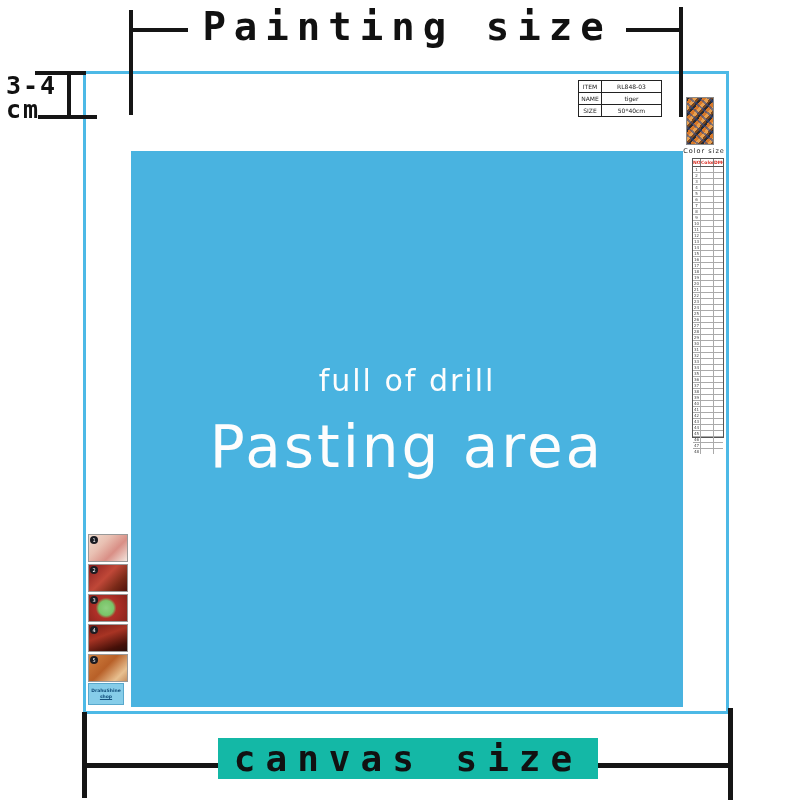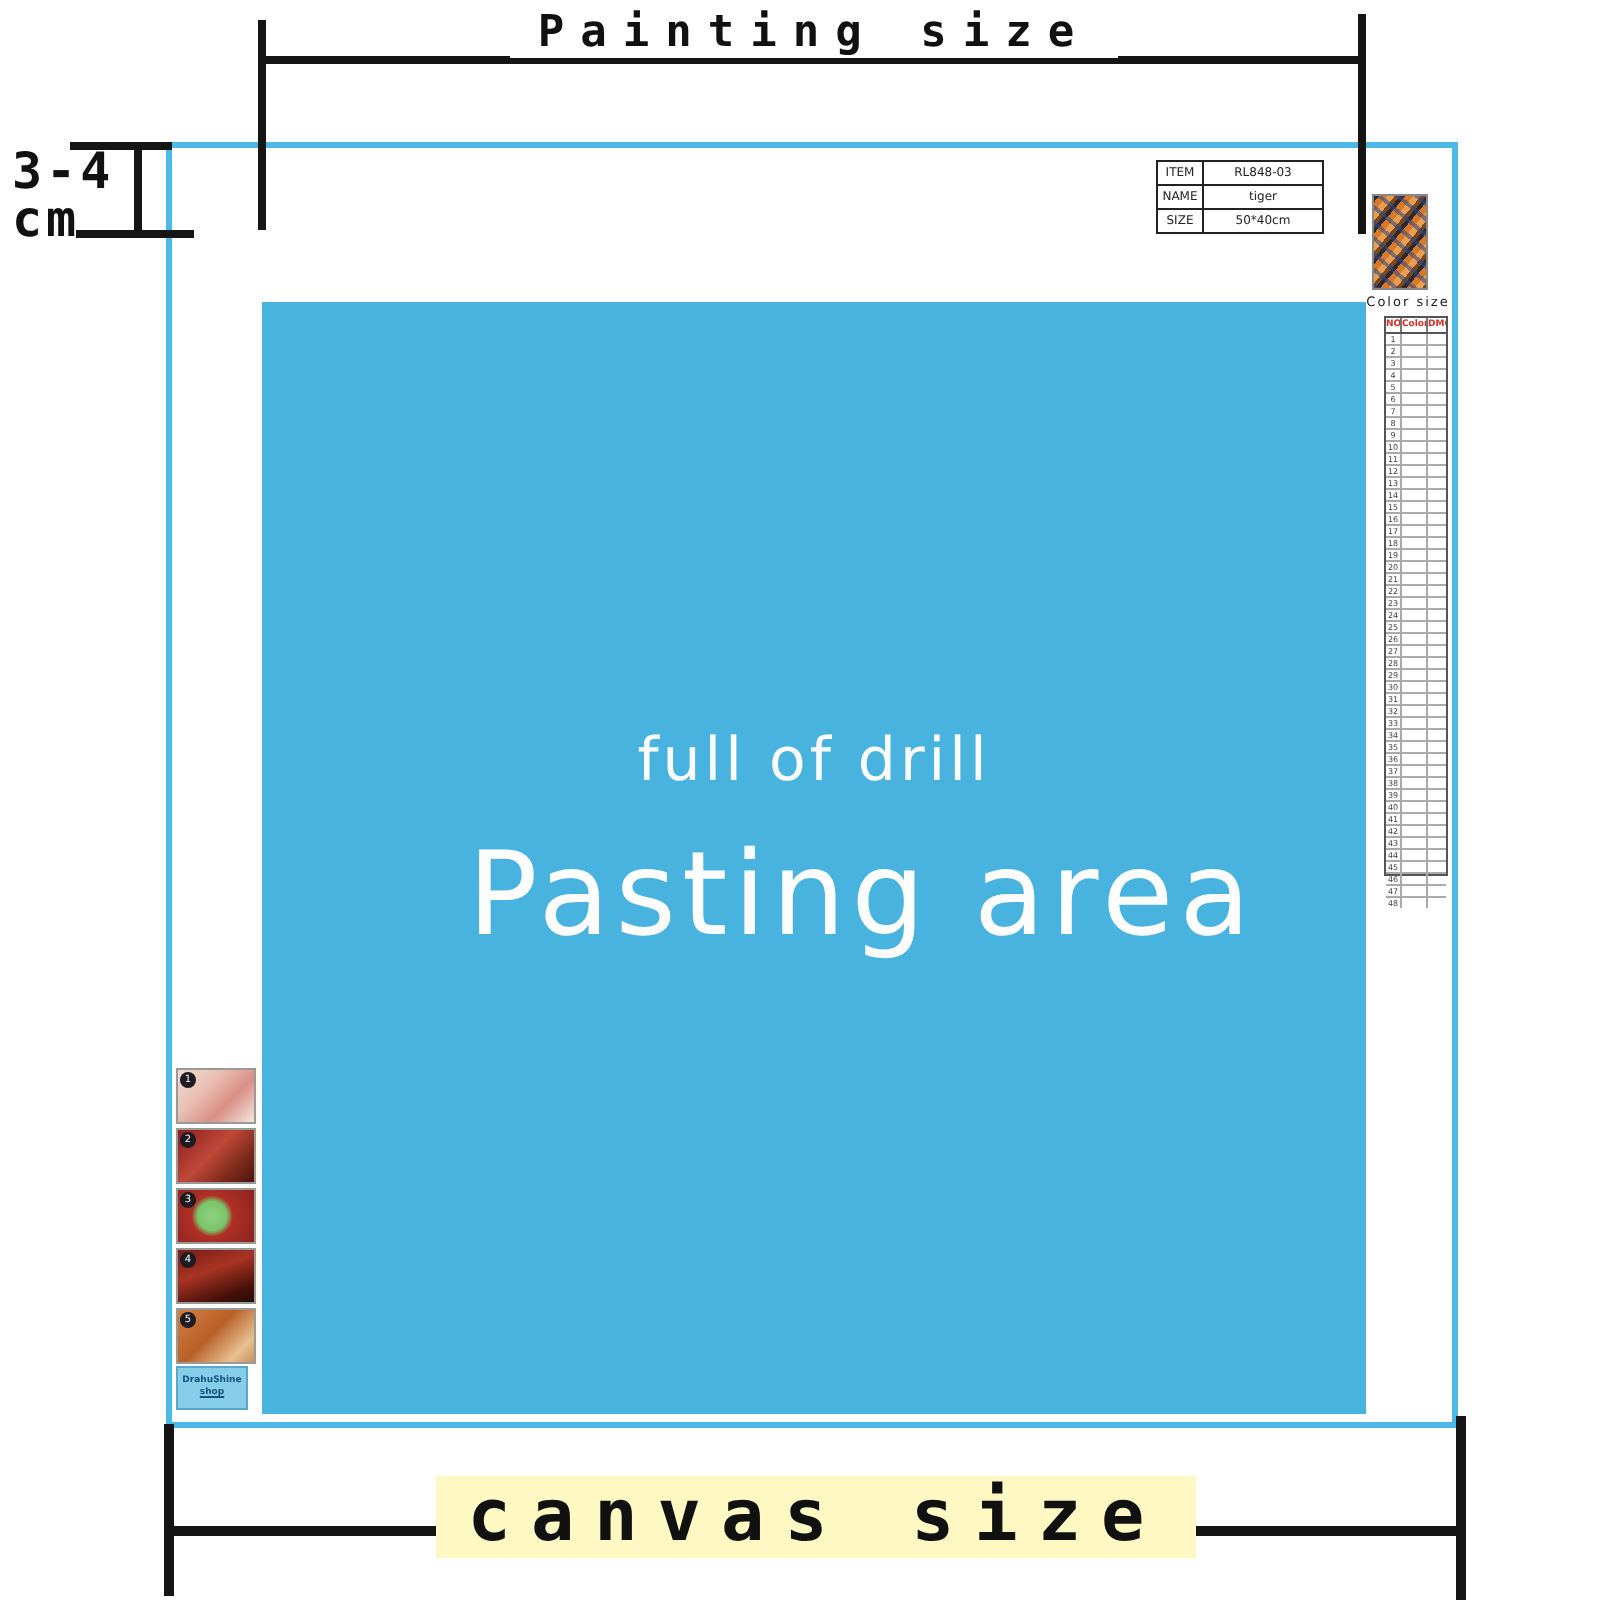--- a/index.html
+++ b/index.html
@@ -9,36 +9,36 @@
 
   
   .canvas-border{left:83px;top:71px;width:646px;height:643px;
     border:3px solid #4db9e6;box-sizing:border-box;background:#ffffff;}
 
   
   .pasting-area{left:131px;top:115px;width:552px;height:556px;background:#49b3e0;margin-top:36px;}
   .pa-subtitle{position:absolute;top:212px;left:0;width:100%;text-align:center;
     color:#fdfdfd;font-size:30px;letter-spacing:2px;}
   .pa-title{position:absolute;top:262px;left:0;width:100%;text-align:center;
-    color:#fdfdfd;font-size:58px;letter-spacing:3px;padding-left:24px;}
+    color:#fdfdfd;font-size:58px;letter-spacing:3px;}
 
   
   .mline{background:#151515;}
   .m-top-line{left:131px;top:28px;width:552px;height:4px;}
   .m-top-tick-l{left:129px;top:10px;width:4px;height:105px;}
   .m-top-tick-r{left:679px;top:7px;width:4px;height:110px;}
   .m-top-label{left:131px;top:4px;width:552px;text-align:center;}
   .m-top-label span{display:inline-block;background:#ffffff;padding:0 14px;
-    font-family:"DejaVu Sans Mono", monospace;font-weight:600;font-size:22px;
+    font-family:"DejaVu Sans Mono", monospace;font-weight:600;font-size:39px;
     letter-spacing:8px;color:#111;}
   .m-bot-line{left:84px;top:763px;width:648px;height:5px;}
   .m-bot-tick-l{left:82px;top:712px;width:5px;height:86px;}
   .m-bot-tick-r{left:728px;top:708px;width:5px;height:92px;}
   .m-bot-label{left:84px;top:738px;width:648px;text-align:center;}
-  .m-bot-label span{display:inline-block;background:#fef9c3;padding:0 16px;
+  .m-bot-label span{display:inline-block;background:#14b8a6;padding:0 16px;
     font-family:"DejaVu Sans Mono", monospace;font-weight:600;font-size:36px;
     letter-spacing:10px;color:#111;}
 
   
   .br-top{left:35px;top:71px;width:51px;height:4px;}
   .br-mid{left:67px;top:71px;width:4px;height:48px;}
   .br-bot{left:38px;top:115px;width:59px;height:4px;}
   .margin-label{left:6px;top:74px;width:62px;
     font-family:"DejaVu Sans Mono", monospace;font-weight:600;color:#111;
     font-size:25px;line-height:24px;letter-spacing:2px;}

